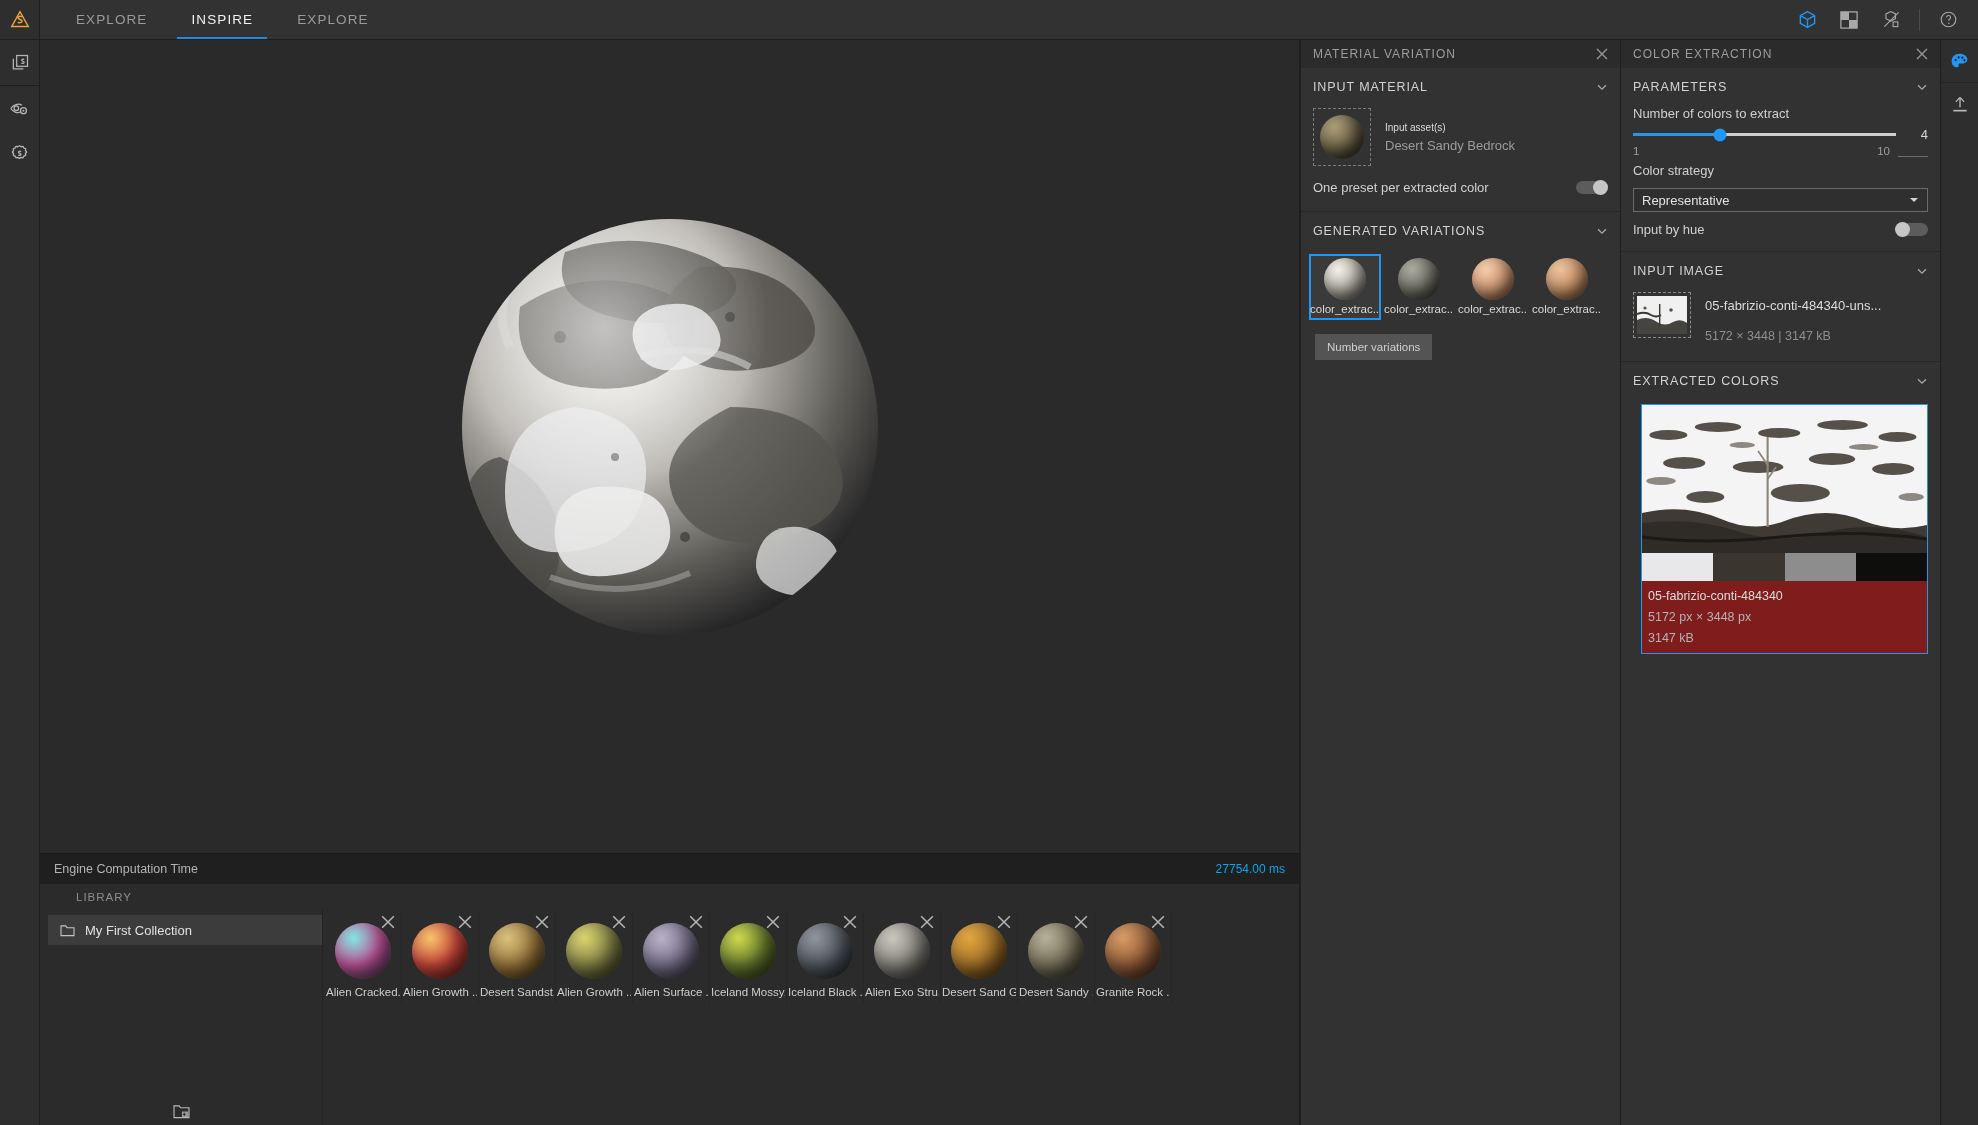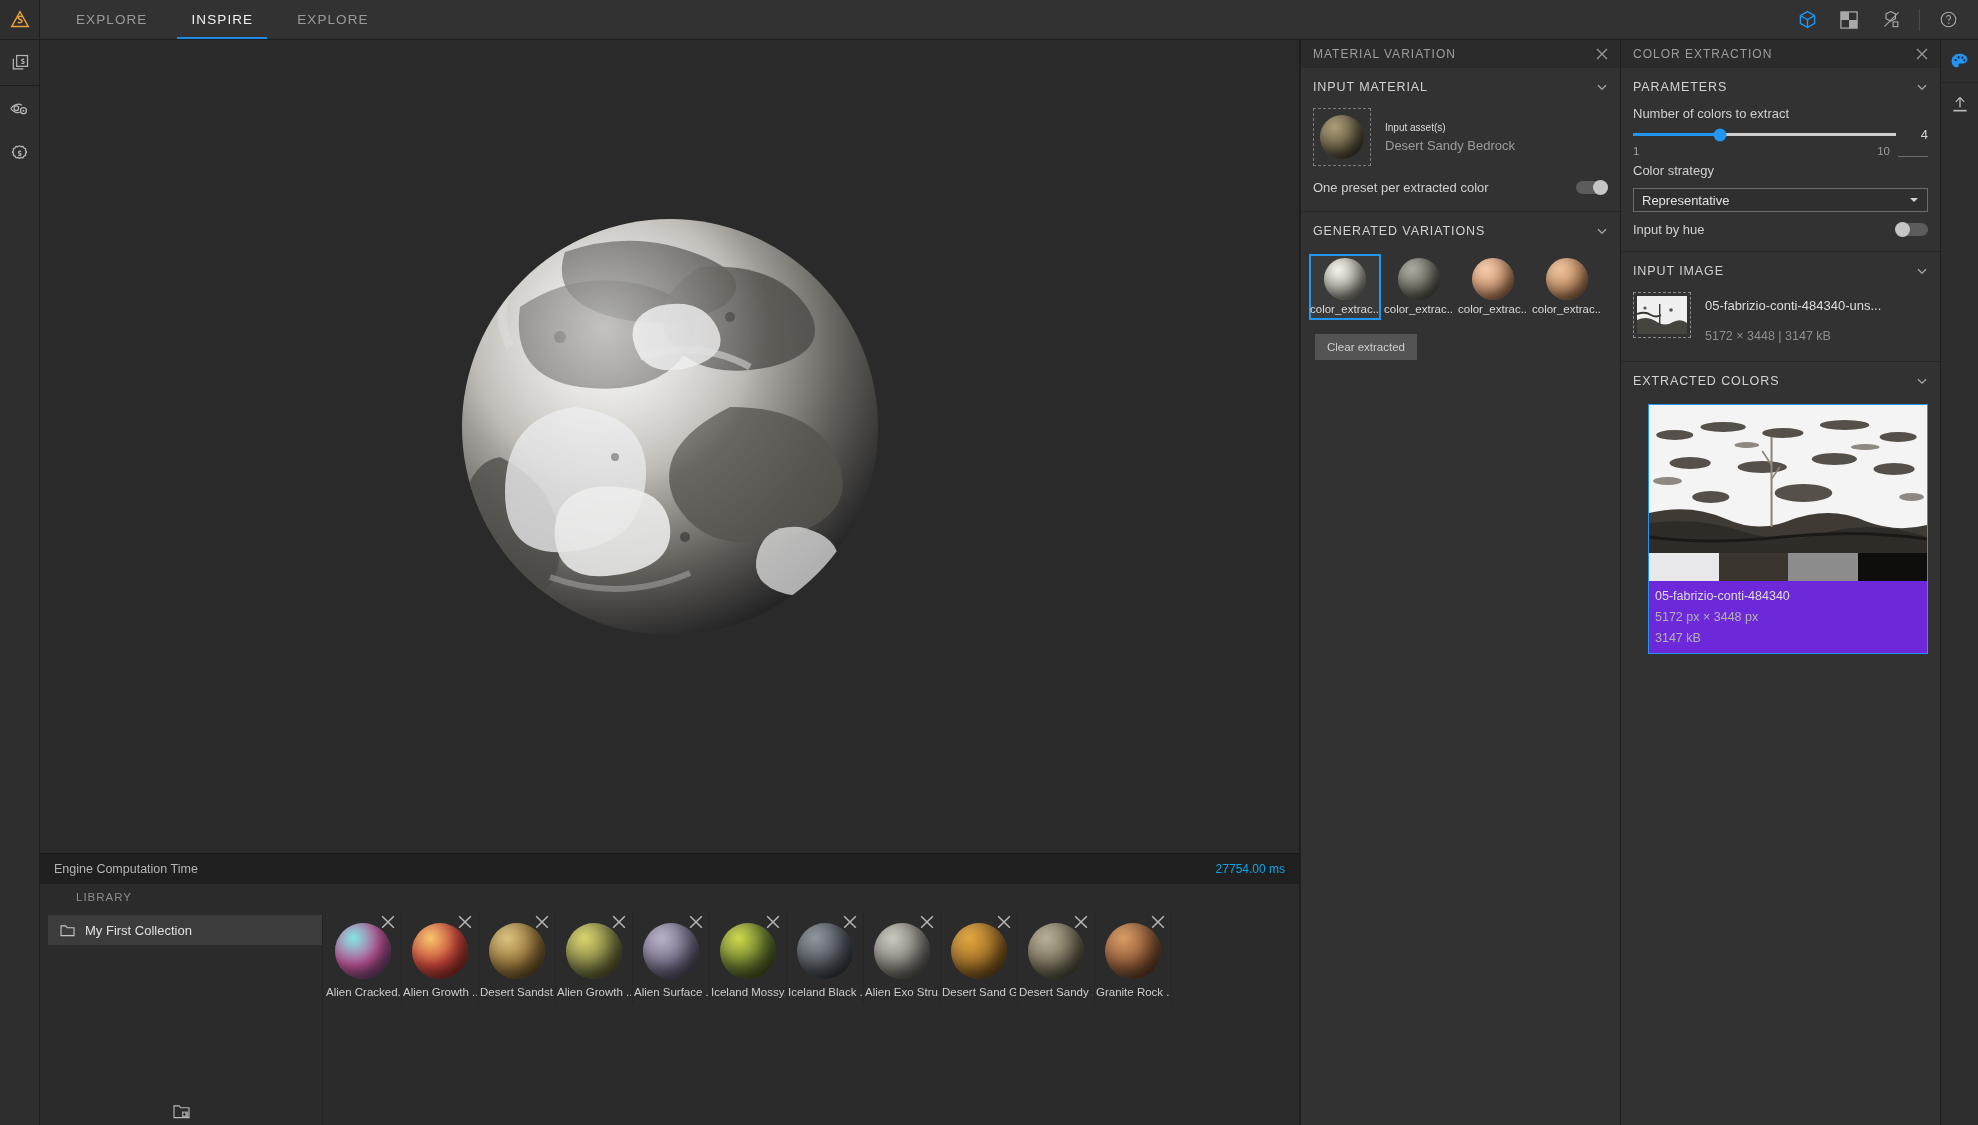--- a/index.html
+++ b/index.html
@@ -207,21 +207,21 @@
   .img-row { display: flex; align-items: flex-start; gap: 14px; padding: 2px 12px 0 12px; }
   .dashed-img {
     width: 58px; height: 46px; border: 1px dashed #8a8a8a;
     display: flex; align-items: center; justify-content: center; flex: 0 0 58px;
   }
   .img-meta { display: flex; flex-direction: column; gap: 16px; padding-top: 6px; min-width: 0; }
   .img-name { font-size: 13px; color: #dcdcdc; white-space: nowrap; overflow: hidden; }
   .img-dims { font-size: 12.5px; color: #8f8f8f; }
 
   .extract-card {
-    margin: 4px 12px 0 27px; border: 1px solid #2196f3; background: #6d28d9;
+    margin: 4px 12px 0 20px; border: 1px solid #2196f3; background: #7f1d1d;
   }
   .extract-img { height: 148px; width: 100%; position: relative; overflow: hidden; background: #f2f2f2; }
   .swatches { display: flex; height: 28px; }
   .swatch { flex: 1; }
   .extract-meta { padding: 8px 6px 8px 6px; display: flex; flex-direction: column; gap: 7px; }
   .em1 { font-size: 12.5px; color: #dedede; }
   .em2 { font-size: 12.5px; color: #b3b3b3; }
   .em3 { font-size: 12.5px; color: #b3b3b3; }
 
   .right-rail {
@@ -525,21 +525,21 @@
           <div class="var-card">
             <div class="var-ball" style="background: radial-gradient(circle at 34% 28%, rgb(245, 201, 168) 0%, rgb(208, 154, 116) 52%, rgb(107, 68, 44) 100%);"></div>
             <div class="var-label">color_extrac...</div>
           </div>
           <div class="var-card">
             <div class="var-ball" style="background: radial-gradient(circle at 34% 28%, rgb(236, 191, 154) 0%, rgb(200, 148, 104) 52%, rgb(100, 65, 42) 100%);"></div>
             <div class="var-label">color_extrac...</div>
           </div>
         </div>
 
-      <button class="clear-btn">Clear extracted</button>
+      <button class="clear-btn">Number variations</button>
     </div>
 
     <div class="panel">
       <div class="panel-title">
         <span>COLOR EXTRACTION</span>
         <span class="spacer"></span>
         <svg width="12" height="12" viewBox="0 0 12 12">
             <path d="M1 1 L11 11 M11 1 L1 11" stroke="#9a9a9a" stroke-width="1.3"></path>
           </svg>
       </div>

